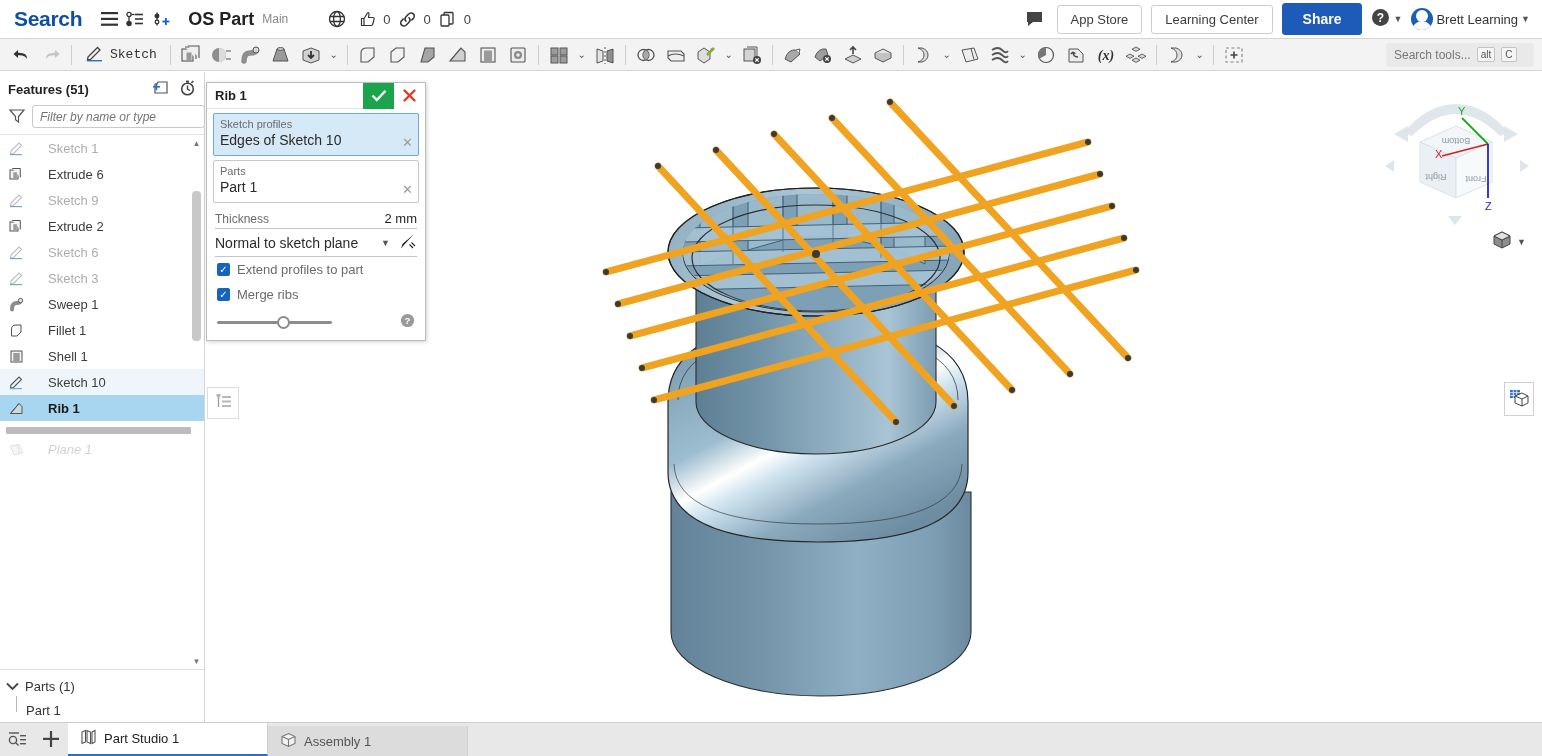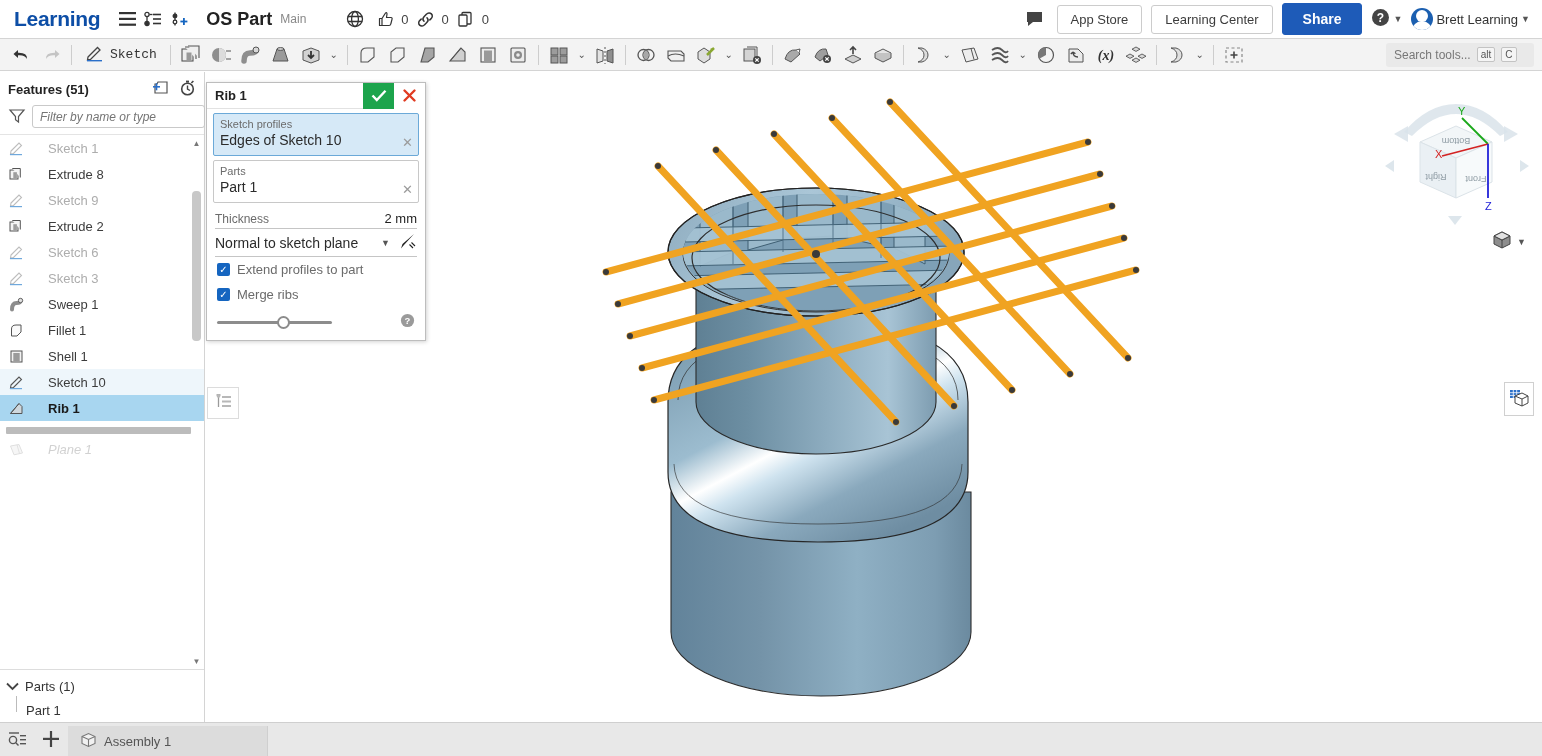--- a/index.html
+++ b/index.html
@@ -261,21 +261,21 @@
   .doc-tab.active {
     background:#fff; color:#222; border-bottom:2px solid #2a6fc9;
     height:33px;
   }
   #tabbar-rest { flex:1; background:#e8e8e8; height:30px; }
 </style>
 </head>
 <body>
 
 <div id="topbar">
-  <div id="logo">Learning</div>
+  <div id="logo">Search</div>
   <div class="tb-icon">
     <svg width="17" height="14" viewBox="0 0 17 14">
         <g fill="#333">
       <rect y="0" width="17" height="2.2"></rect>
           <rect y="5.8" width="17" height="2.2"></rect>
           <rect y="11.6" width="17" height="2.2"></rect>
     </g>
       </svg>
   </div>
   <div class="tb-icon">
@@ -859,21 +859,21 @@
         <div class="feat">
           <span class="ficon">
             <svg width="15" height="15" viewBox="0 0 15 15">
               <g fill="#f4f4f4" stroke="#555" stroke-width="1">
                 <rect x="1" y="3" width="8" height="9"></rect>
                 <path d="M3.3 1.5h8v9"></path>
               </g>
               <rect x="4.3" y="5.2" width="3.6" height="6" fill="#9d9d9d"></rect>
             </svg>
           </span>
-          <span>Extrude 8</span>
+          <span>Extrude 6</span>
         </div>
         <div class="feat dim">
           <span class="ficon">
             <svg width="15" height="15" viewBox="0 0 15 15">
               <path d="M2 10 L10 2 L12.5 4.5 L4.5 12.5 L1.5 13 Z" fill="none" stroke="#bdbdbd" stroke-width="1.1"></path>
               <rect x="1" y="13" width="12" height="1.2" fill="#6fa8dc"></rect>
             </svg>
           </span>
           <span>Sketch 9</span>
         </div>
@@ -1081,20 +1081,32 @@
       </svg>
   </div>
   <div class="tabtool">
     <svg width="18" height="18" viewBox="0 0 18 18">
         <g fill="#444">
           <rect x="1" y="7.8" width="16" height="2.2"></rect>
           <rect x="7.9" y="1" width="2.2" height="16"></rect>
         </g>
       </svg>
   </div>
+  <div class="doc-tab active">
+    <span>
+      <svg width="17" height="16" viewBox="0 0 17 16">
+          <g fill="#fff" stroke="#555" stroke-width="1.1">
+        <path d="M2 3 L5.5 1.5 L5.5 13 L2 14.5 Z"></path>
+            <path d="M7 1.5 L10.5 3 L10.5 14.5 L7 13 Z"></path>
+        <path d="M12 3 L15 1.5 L15 13 L12 14.5 Z"></path>
+          </g>
+        </svg>
+    </span>
+    <span>Part Studio 1</span>
+  </div>
   <div class="doc-tab">
     <span>
       <svg width="17" height="16" viewBox="0 0 17 16">
           <path d="M2 4.5 L8.5 1.5 L15 4.5 L15 11.5 L8.5 14.5 L2 11.5 Z" fill="#f1f1f1" stroke="#777" stroke-width="1.1"></path>
         <path d="M2 4.5 L8.5 7.5 L15 4.5" fill="none" stroke="#777" stroke-width="1.1"></path>
           <path d="M8.5 7.5 v7" stroke="#777" stroke-width="1.1"></path>
         </svg>
     </span>
     <span>Assembly 1</span>
   </div>

